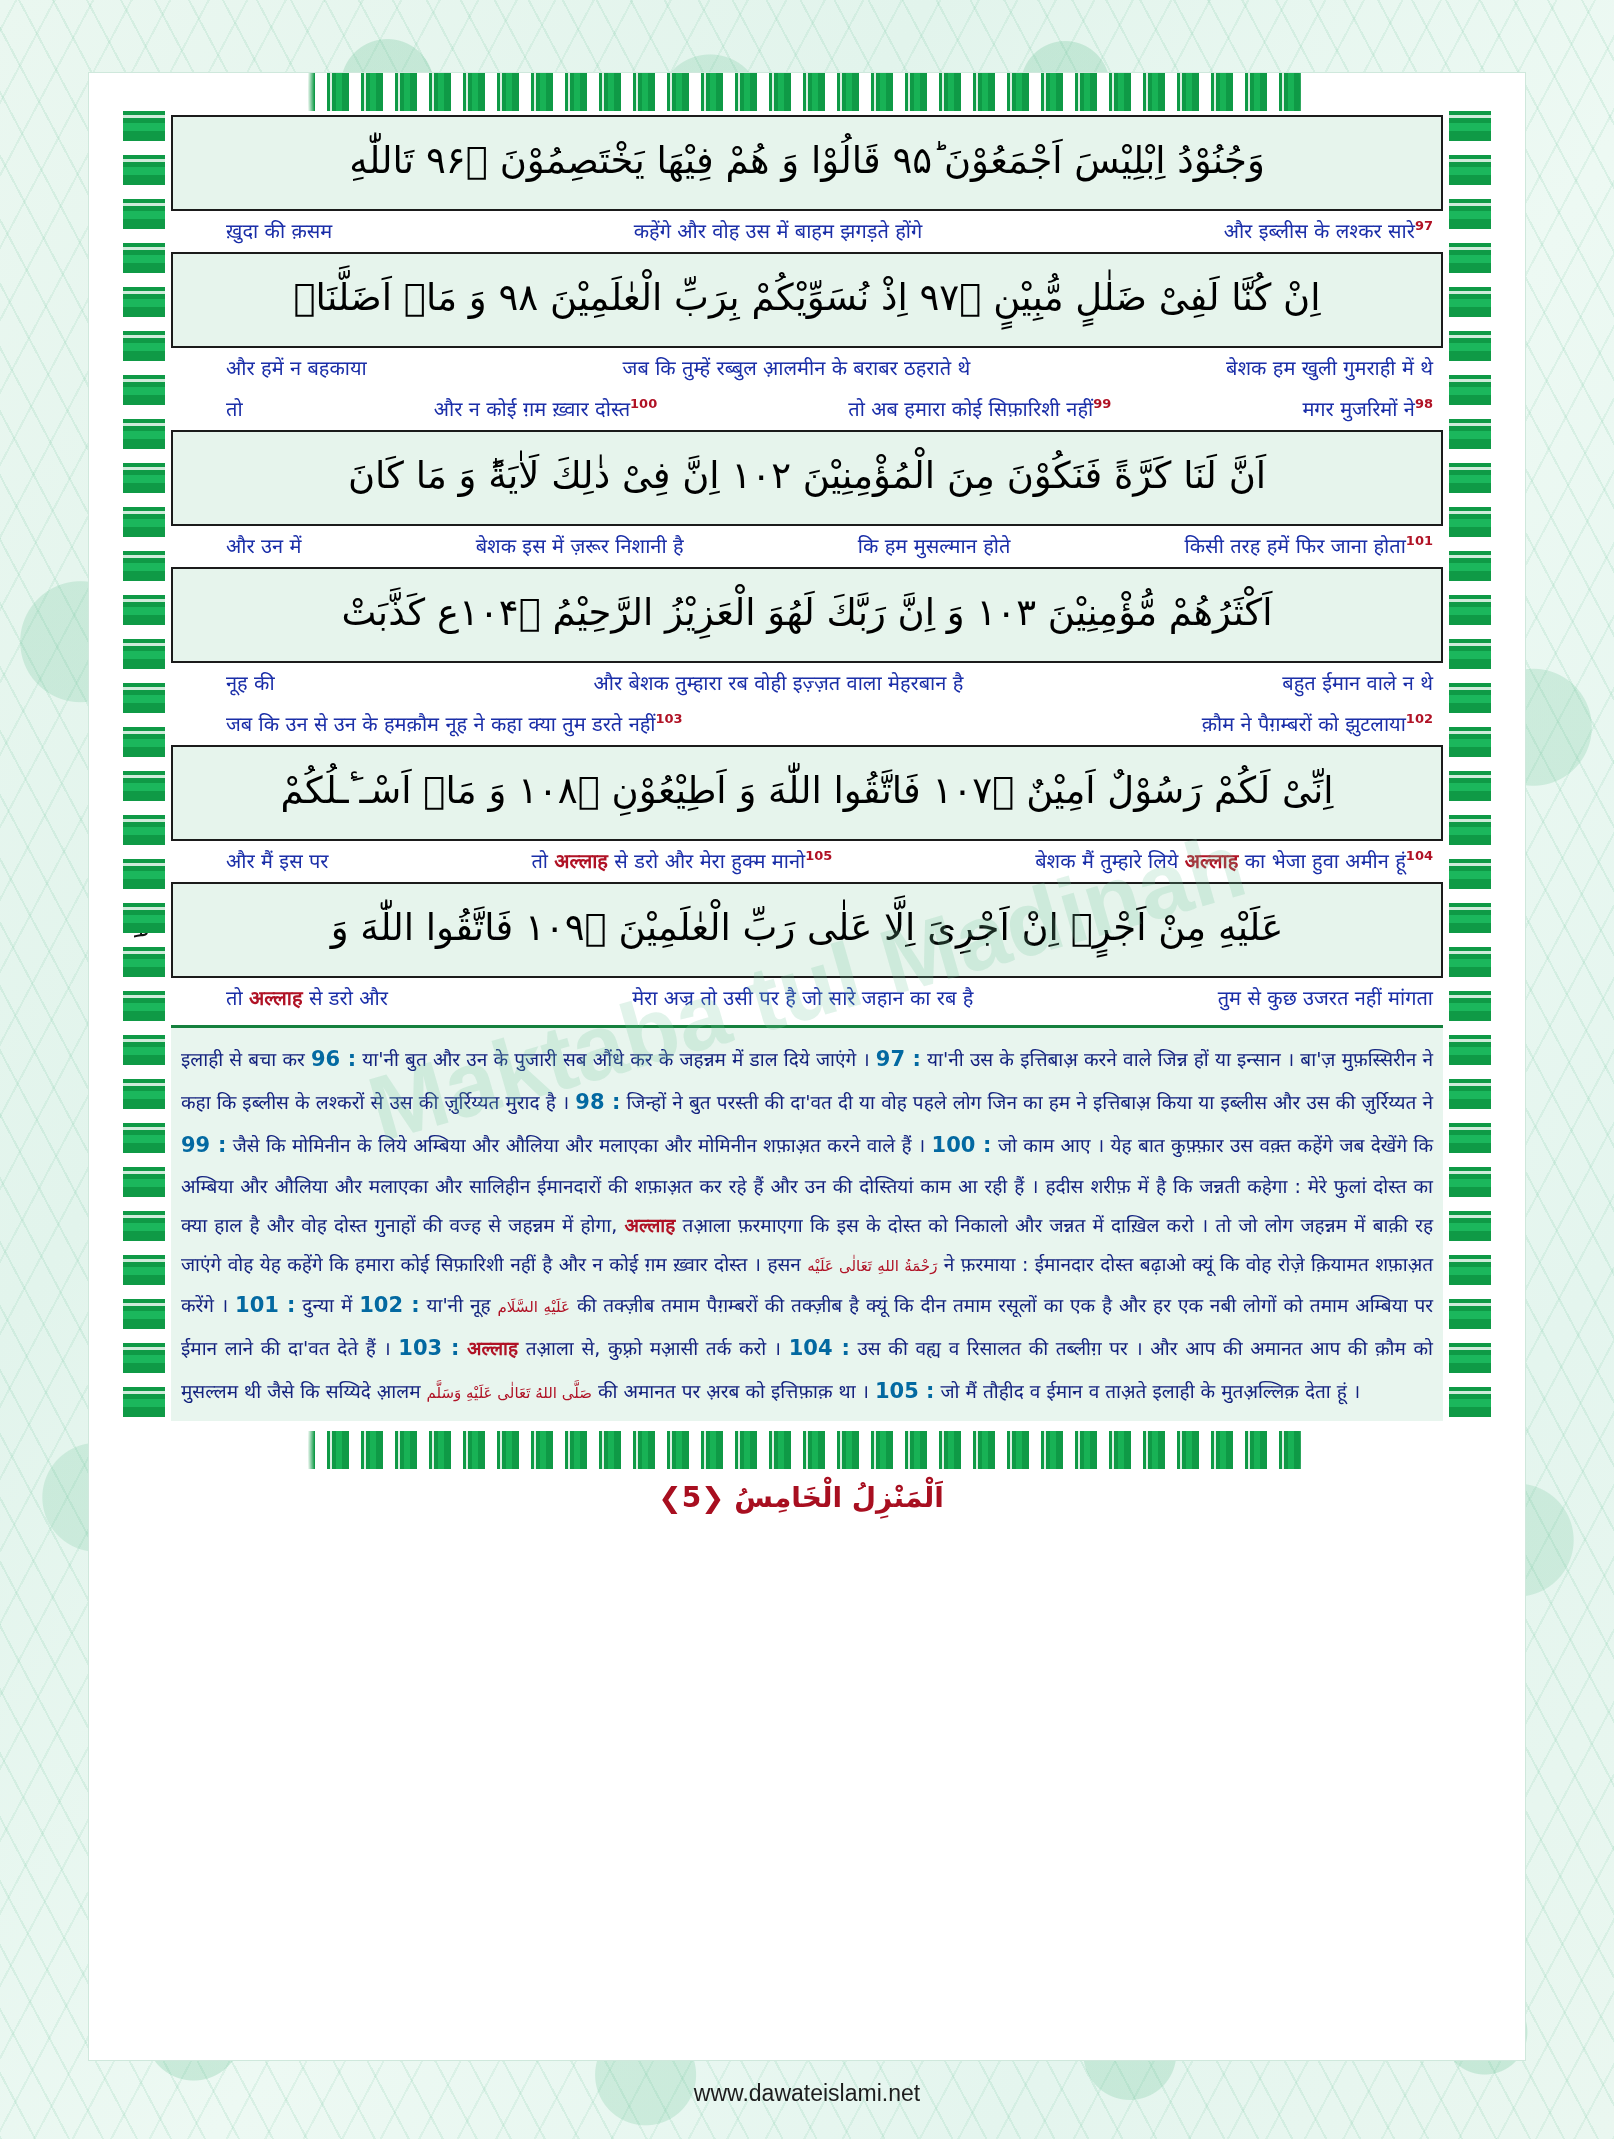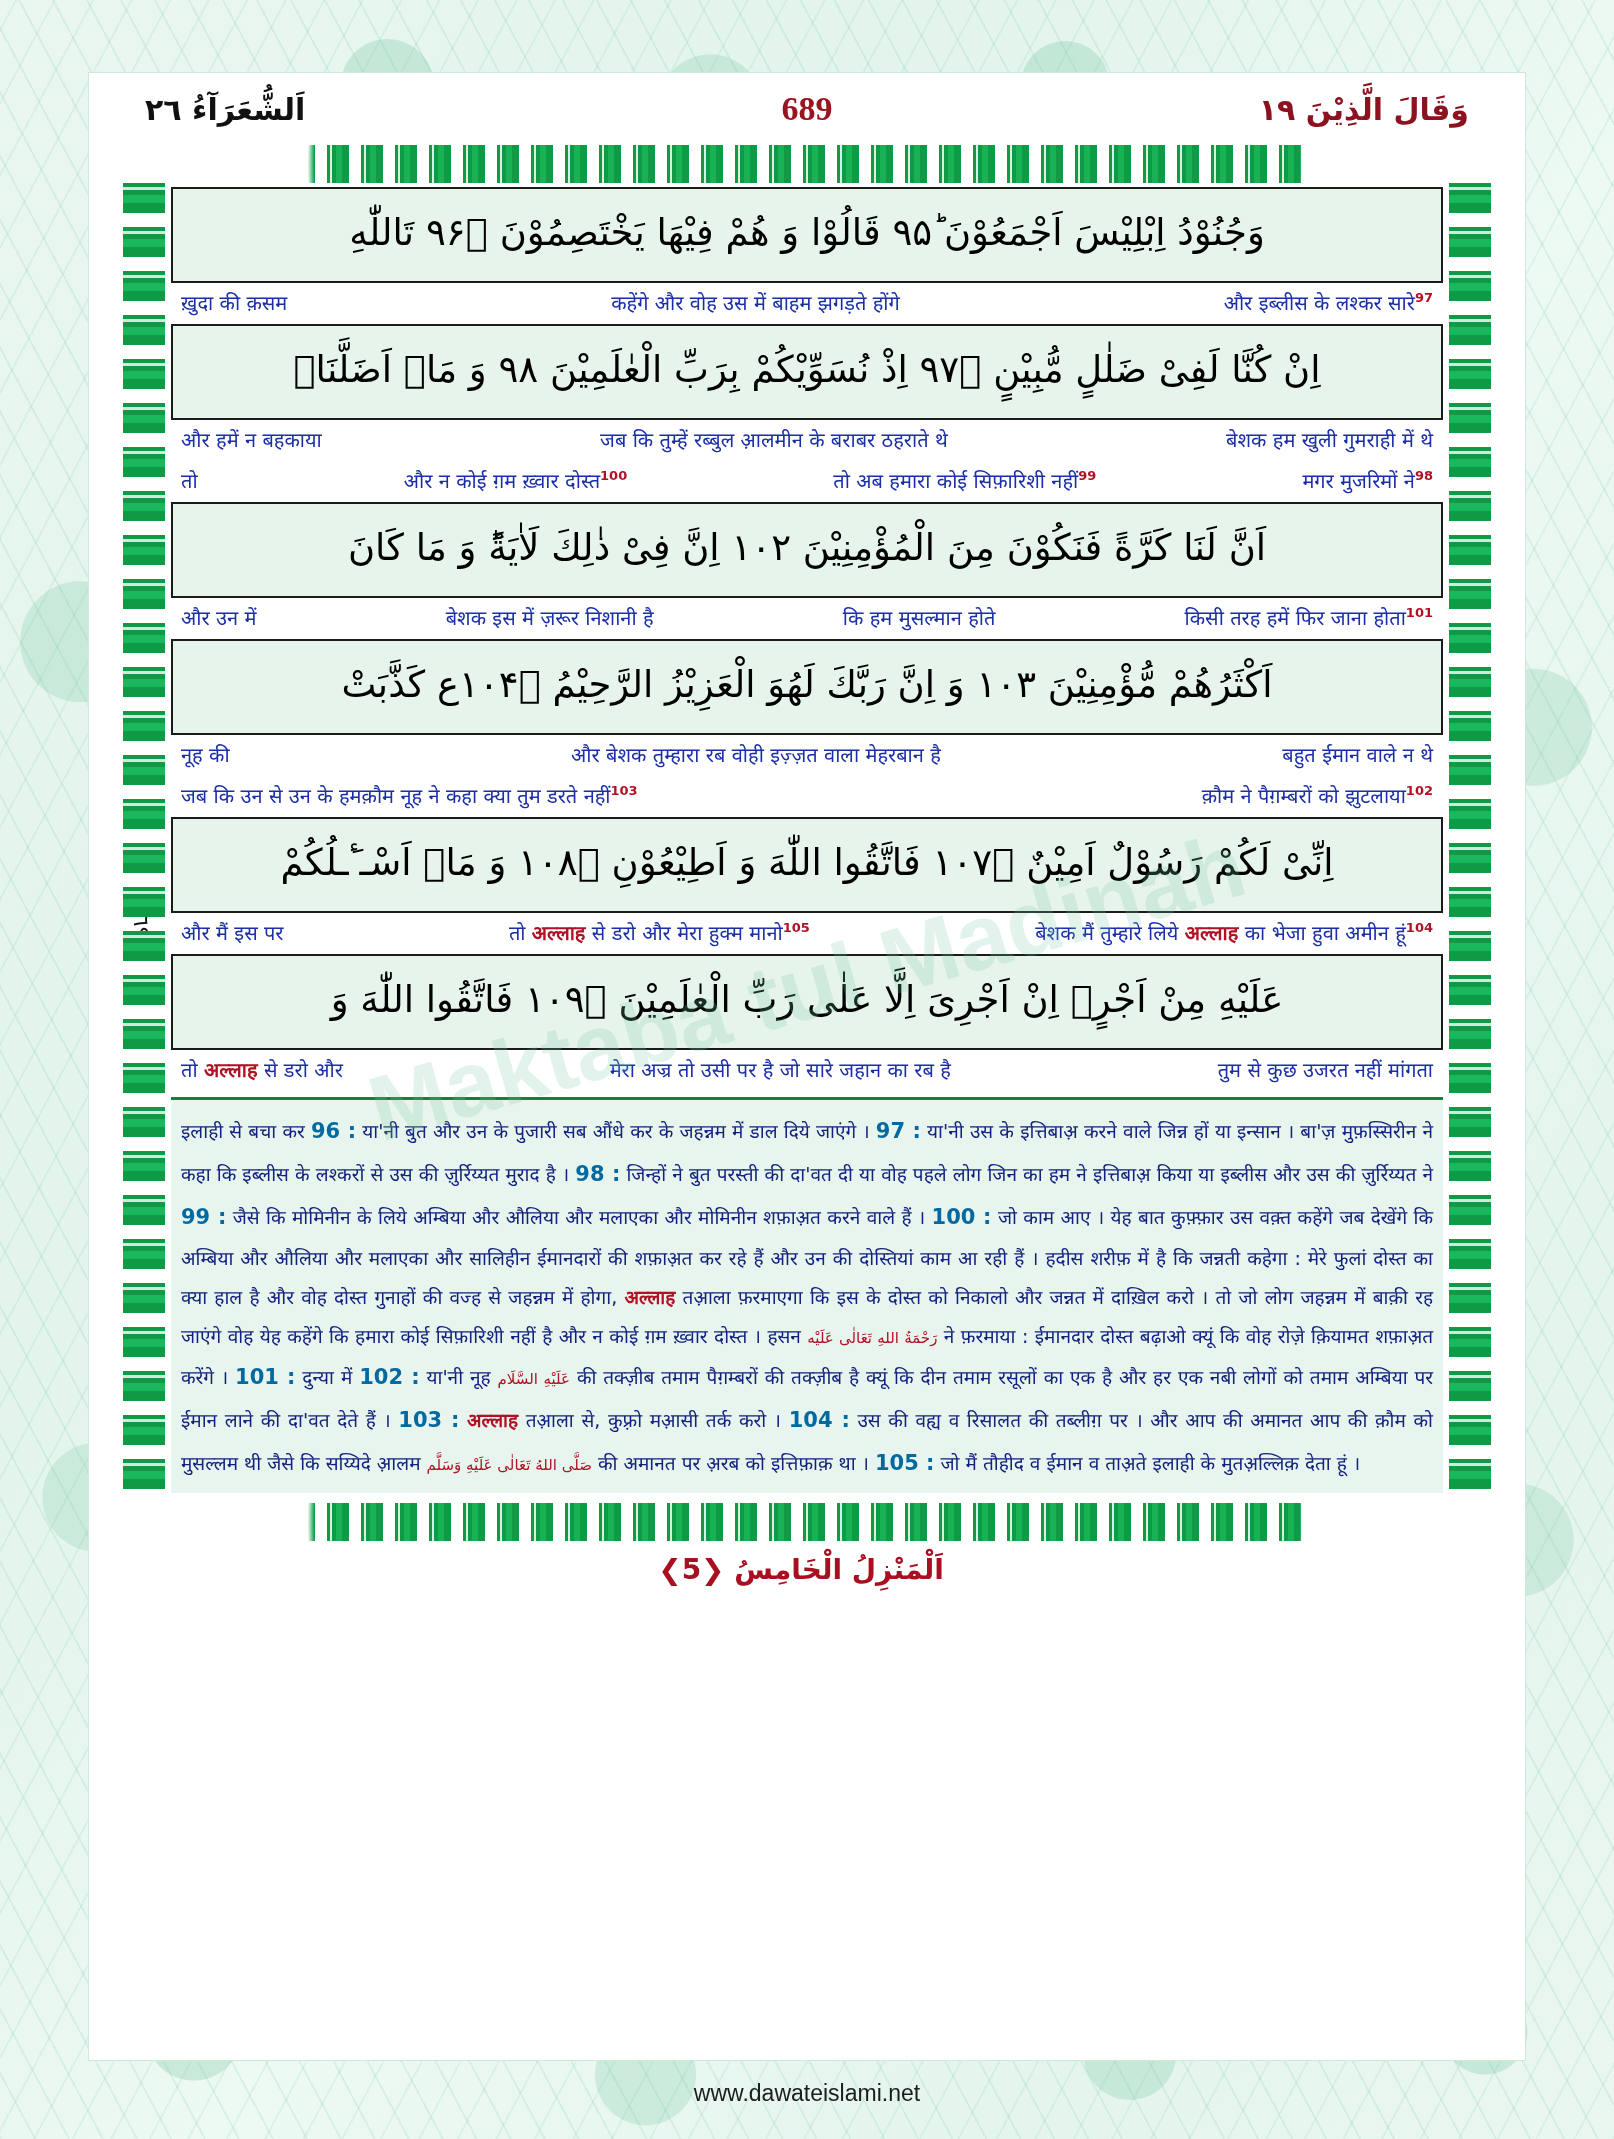--- a/index.html
+++ b/index.html
@@ -122,21 +122,21 @@
     white-space:nowrap;
   }
   .trans-row {
     display:flex; justify-content:space-between; align-items:flex-end;
     direction:rtl;
     padding:6px 10px 4px 10px;
     font-family:"DejaVu Sans", sans-serif;
     font-size:20px; color:#1a2ea8;
     background:transparent;
   }
-  .trans-row .seg { direction:ltr; white-space:nowrap; }
+  .trans-row .seg { direction:ltr; white-space:nowrap;margin-left:45px; }
   .trans-row .seg sup { color:#b01225; font-size:13px; font-weight:bold; }
   .allah { color:#b01225; font-weight:bold; }
 
   
   .notes {
     border-top:3px solid #15803d;
     margin:10px 0 0 0;
     padding:10px 10px 8px 10px;
     background:#e8f5ee;
     font-family:"DejaVu Sans", sans-serif;
@@ -179,25 +179,20 @@
 </style>
 </head>
 <body>
 
 <div id="page"></div>
 
 <div id="sheet">
 
   <div class="watermark">Maktaba tul Madinah</div>
 
-  <div class="header">
-    <div class="hdr-surah">اَلشُّعَرَآءُ ٢٦</div>
-    <div class="hdr-page">689</div>
-    <div class="hdr-para">وَقَالَ الَّذِیْنَ ١٩</div>
-  </div>
 
   <div class="ornband"></div>
 
   <div class="rukumark">٤٦٩</div>
 
   <div class="bodyframe">
     <div class="sideorn"></div>
 
     <div class="content" id="verse-content">
 

